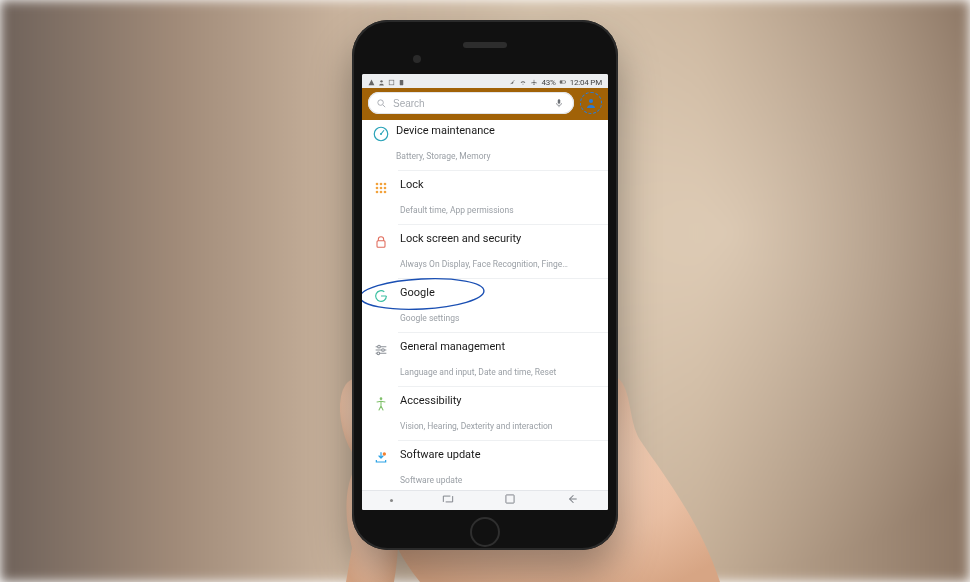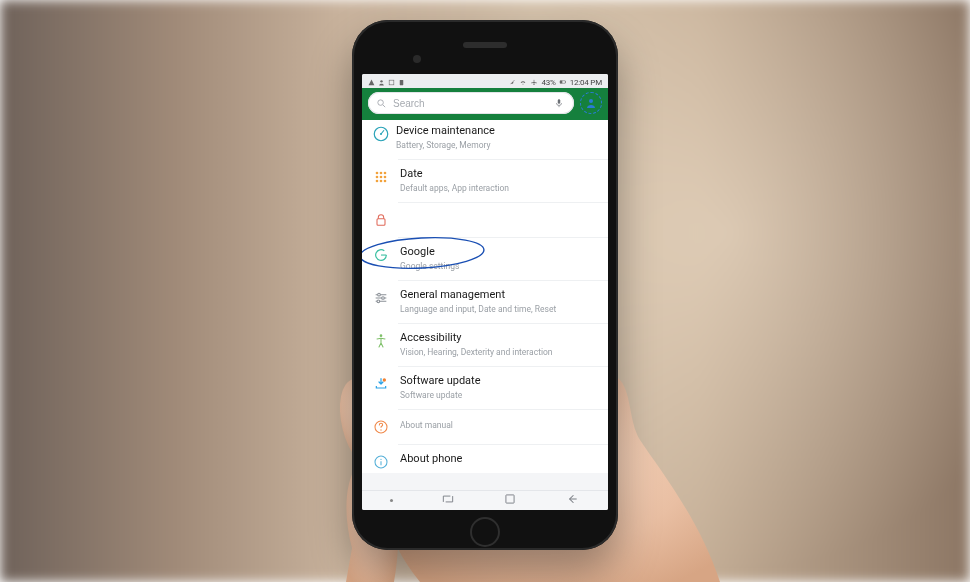--- a/index.html
+++ b/index.html
@@ -41,21 +41,21 @@
     display: flex; justify-content: space-between; align-items: center;
     font-size: 8px; color: #555; padding: 3px 6px 1px; height: 14px;
     background: #eceef0;
   }
   .status-left, .status-right { display: flex; gap: 3px; align-items: center; }
   .status svg { display: block; }
   .clock { font-size: 8px; color: #444; letter-spacing: -0.2px; }
   
   .searchrow {
     display: flex; align-items: center; gap: 6px;
-    padding: 4px 6px 6px; background: #15803d;
+    padding: 4px 6px 6px; background: #a16207;
   }
   .searchfield {
     flex: 1; display: flex; align-items: center; gap: 6px;
     background: #fff; border-radius: 14px; height: 22px;
     padding: 0 8px; color: #9aa0a6; font-size: 10px;
     box-shadow: inset 0 0 0 1px #e2e4e8;
   }
   .searchfield input {
     border: 0; outline: 0; flex: 1; font-size: 10px; color: #333; background: transparent;
   }
@@ -73,21 +73,21 @@
   }
   .row + .row::before {
     content:""; position:absolute; left:36px; right:0; top:0; height:1px; background:#eef0f2;
   }
   .ricon {
     width: 18px; height: 18px; margin-top: 1px; flex: 0 0 18px;
     display:flex; align-items:center; justify-content:center;
   }
   .rtext { flex:1; min-width:0; }
   .rtitle { font-size: 11px; color:#1a1a1a; line-height:13px; }
-  .rsub   { font-size: 8.5px; color:#9ba0a6; line-height:11px; margin-top:3px;
+  .rsub   { font-size: 8.5px; color:#9ba0a6; line-height:11px; margin-top:14px;
             white-space:nowrap; overflow:hidden; text-overflow:ellipsis; } 
   .cutoff { padding-top: 4px; gap: 6px; }
   .partial-bottom { padding-bottom: 2px; }
   
   .annot {
     position:absolute; pointer-events:none;
   }
   
   .navbar {
     position:absolute; left:0; right:0; bottom:0; height:20px;
@@ -211,32 +211,36 @@
                 <circle cx="6" cy="12" r="2"></circle>
                 <circle cx="12" cy="12" r="2"></circle>
                 <circle cx="18" cy="12" r="2"></circle>
                 <circle cx="6" cy="18" r="2"></circle>
                 <circle cx="12" cy="18" r="2"></circle>
                 <circle cx="18" cy="18" r="2"></circle>
               </g>
             </svg>
         </span>
         <div class="rtext">
-          <div class="rtitle">Date</div>
-          <div class="rsub">Default apps, App interaction</div>
+          <div class="rtitle">Lock</div>
+          <div class="rsub">Default time, App permissions</div>
         </div>
       </div>
 
       <div class="row">
         <span class="ricon">
           <svg width="16" height="16" viewBox="0 0 24 24">
               <rect x="6" y="10" width="12" height="10" rx="1.5" fill="none" stroke="#e06a5a" stroke-width="1.6"></rect>
               <path d="M8 10V8a4 4 0 018 0v2" fill="none" stroke="#e06a5a" stroke-width="1.6"></path>
             </svg>
         </span>
+        <div class="rtext">
+          <div class="rtitle">Lock screen and security</div>
+          <div class="rsub">Always On Display, Face Recognition, Finge…</div>
+        </div>
       </div>
 
 
       <div class="row" style="position:relative">
         <span class="ricon">
           <svg width="16" height="16" viewBox="0 0 24 24">
               <path d="M20 12a8 8 0 11-3-6.2" fill="none" stroke="#3cc0a2" stroke-width="1.8"></path>
               <path d="M12 12h8" stroke="#3cc0a2" stroke-width="1.8"></path>
             </svg>
         </span>

